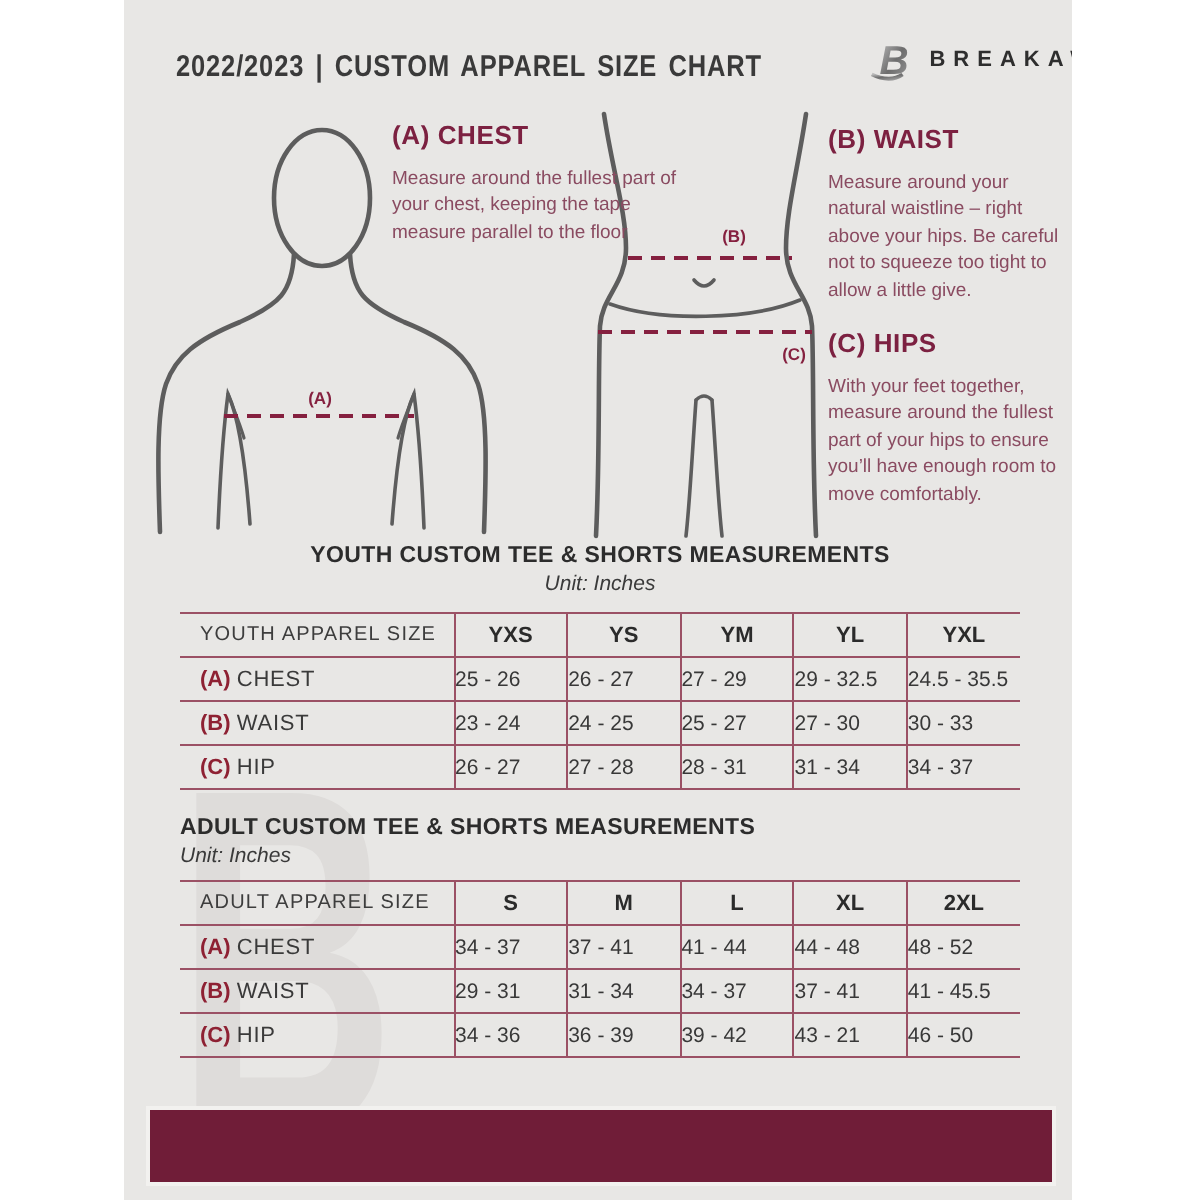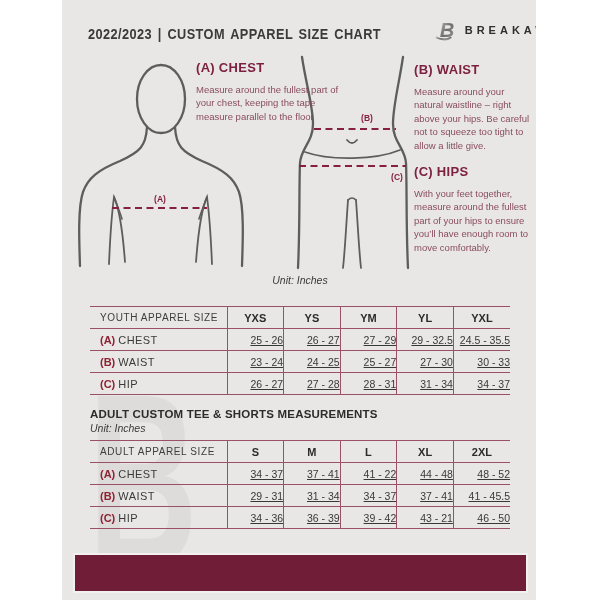--- a/index.html
+++ b/index.html
@@ -48,21 +48,21 @@
   table.size-table{width:420px;border-collapse:collapse;table-layout:fixed;background:transparent;}
   table.size-table col.c-label{width:137px;}
   table.size-table td{height:22px;vertical-align:middle;border-top:1px solid var(--line);}
   table.size-table tr:last-child td{border-bottom:1px solid var(--line);}
   table.size-table td + td{border-left:1px solid var(--line);margin-top:36px;}
   .hdr-label-cell{font-size:10px;letter-spacing:.6px;color:#3d3d3d;padding-left:10px;}
   .hdr-size-cell{font-weight:bold;font-size:11px;color:#2b2b2b;text-align:center;}
   .row-label-cell{font-size:11px;padding-left:10px;white-space:nowrap;}
   .row-key{color:var(--key);font-weight:bold;}
   .row-label{color:#3a3a3a;letter-spacing:.4px;}
-  .value-cell{font-size:10.5px;color:#383838;text-align:right;white-space:nowrap;text-decoration:underline;}
+  .value-cell{font-size:10.5px;color:#383838;text-align:left;white-space:nowrap;}
 
   
   .watermark{position:absolute;left:26px;top:358px;z-index:0;font-weight:bold;font-size:245px;line-height:1;color:#dedcda;transform:scaleX(.62);transform-origin:left top;user-select:none;}
 
   
   .footer-bar{position:absolute;left:11px;bottom:7px;width:455px;height:40px;background:var(--footer);border:2px solid #f2f1ef;z-index:4;}
 </style>
 </head>
 <body>
 
@@ -126,20 +126,21 @@
     <div class="measure-block block-waist">
       <div class="measure-heading">(B) WAIST</div>
       <div class="measure-body">Measure around your natural waistline – right above your hips. Be careful not to squeeze too tight to allow a little give.</div>
     </div>
     <div class="measure-block block-hips">
       <div class="measure-heading">(C) HIPS</div>
       <div class="measure-body">With your feet together, measure around the fullest part of your hips to ensure you’ll have enough room to move comfortably.</div>
     </div>
 
     <div class="table-section section-youth-title">
+      <div class="table-title">YOUTH CUSTOM TEE &amp; SHORTS MEASUREMENTS</div>
       <div class="table-unit">Unit: Inches</div>
     </div>
     <div class="table-section section-youth-table">
       <table class="size-table">
         <colgroup>
             <col class="c-label">
             <col>
             <col>
             <col>
             <col>
@@ -202,21 +203,21 @@
           <td class="hdr-size-cell">S</td>
           <td class="hdr-size-cell">M</td>
           <td class="hdr-size-cell">L</td>
           <td class="hdr-size-cell">XL</td>
           <td class="hdr-size-cell">2XL</td>
         </tr>
         <tr>
           <td class="row-label-cell"><span class="row-key">(A)</span> <span class="row-label">CHEST</span></td>
           <td class="value-cell">34 - 37</td>
           <td class="value-cell">37 - 41</td>
-          <td class="value-cell">41 - 22</td>
+          <td class="value-cell">41 - 44</td>
           <td class="value-cell">44 - 48</td>
           <td class="value-cell">48 - 52</td>
         </tr>
         <tr>
           <td class="row-label-cell"><span class="row-key">(B)</span> <span class="row-label">WAIST</span></td>
           <td class="value-cell">29 - 31</td>
           <td class="value-cell">31 - 34</td>
           <td class="value-cell">34 - 37</td>
           <td class="value-cell">37 - 41</td>
           <td class="value-cell">41 - 45.5</td>

